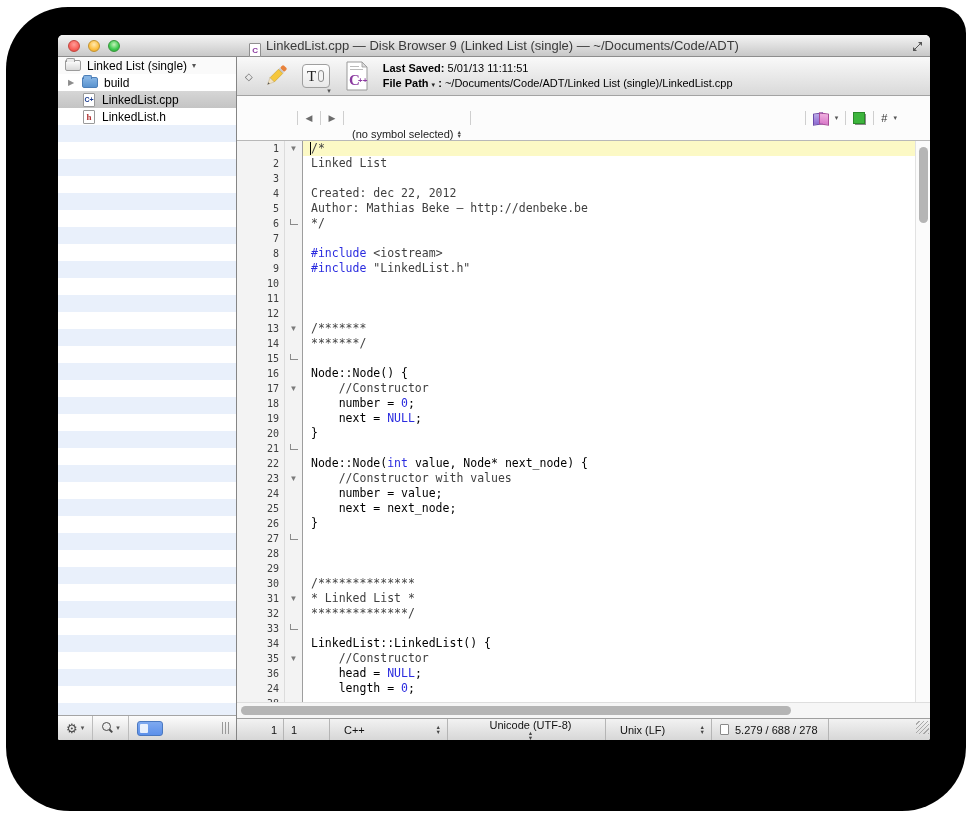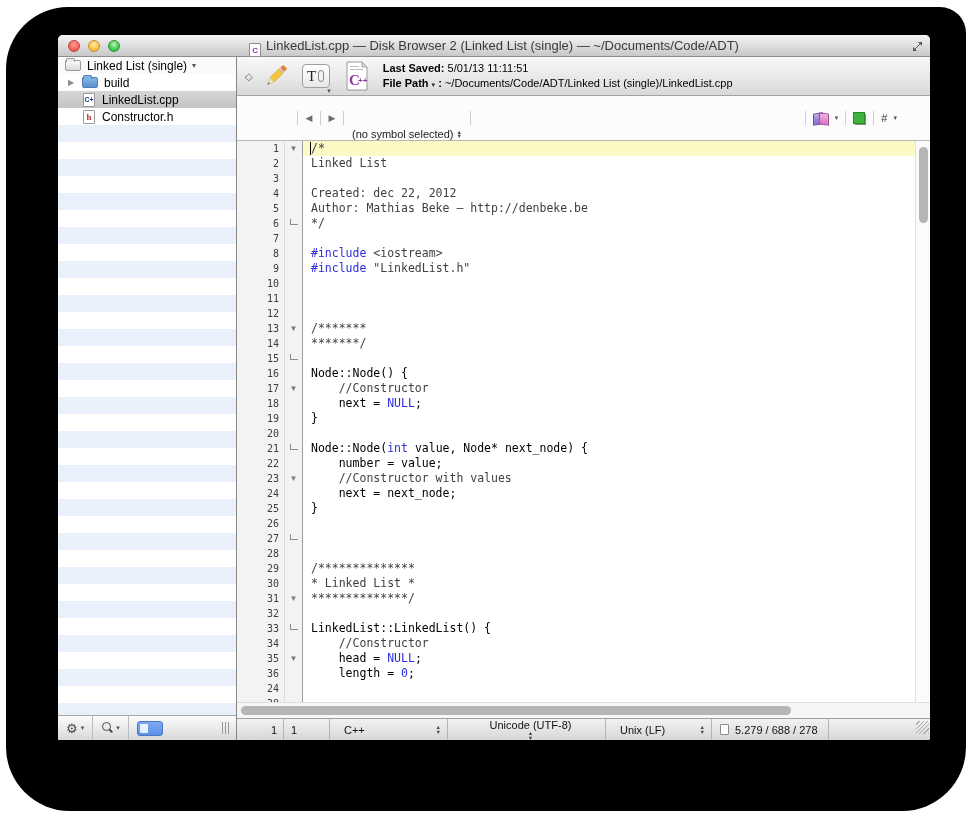--- a/index.html
+++ b/index.html
@@ -179,21 +179,21 @@
   <div class="shadow"></div>
 
   <div class="window">
 
     <div class="titlebar">
       <div class="lights">
         <span class="light red"></span>
         <span class="light yellow"></span>
         <span class="light green"></span>
       </div>
-      <div class="titletext"><span class="tdoc">C</span><span>LinkedList.cpp — Disk Browser 2 (Linked List (single) — ~/Documents/Code/ADT)</span></div>
+      <div class="titletext"><span class="tdoc">C</span><span>LinkedList.cpp — Disk Browser 9 (Linked List (single) — ~/Documents/Code/ADT)</span></div>
       <svg class="fsicon" viewBox="0 0 11 11">
         <path d="M1 10 L1 6 L5 10 Z" fill="#555"></path>
         <path d="M10 1 L10 5 L6 1 Z" fill="#555"></path>
         <path d="M2 9 L9 2" stroke="#555" stroke-width="1"></path>
       </svg>
     </div>
 
     <div class="main">
 
       <div class="sidebar">
@@ -208,21 +208,21 @@
           <span>build</span>
         </div>
         <div class="sb-row sb-item selected">
           <span class="indent"></span>
           <span class="fdoc cpp">C+</span>
           <span>LinkedList.cpp</span>
         </div>
         <div class="sb-row sb-item">
           <span class="indent"></span>
           <span class="fdoc h">h</span>
-          <span>Constructor.h</span>
+          <span>LinkedList.h</span>
         </div>
         <div class="stripes">
             <div class="stripe blue"></div>
             <div class="stripe"></div>
             <div class="stripe blue"></div>
             <div class="stripe"></div>
             <div class="stripe blue"></div>
             <div class="stripe"></div>
             <div class="stripe blue"></div>
             <div class="stripe"></div>
@@ -512,26 +512,27 @@
                 <div class="code-line"><span class="tok-preproc">#include</span><span class="tok-plain"> </span><span class="tok-string">&lt;iostream&gt;</span></div>
                 <div class="code-line"><span class="tok-preproc">#include</span><span class="tok-plain"> </span><span class="tok-string">"LinkedList.h"</span></div>
                 <div class="code-line"></div>
                 <div class="code-line"></div>
                 <div class="code-line"></div>
                 <div class="code-line"><span class="tok-comment">/*******</span></div>
                 <div class="code-line"><span class="tok-comment">*******/</span></div>
                 <div class="code-line"></div>
                 <div class="code-line"><span class="tok-plain">Node::Node() {</span></div>
                 <div class="code-line"><span class="tok-comment">    //Constructor</span></div>
+                <div class="code-line"><span class="tok-plain">    number = </span><span class="tok-keyword">0</span><span class="tok-plain">;</span></div>
                 <div class="code-line"><span class="tok-plain">    next = </span><span class="tok-keyword">NULL</span><span class="tok-plain">;</span></div>
                 <div class="code-line"><span class="tok-plain">}</span></div>
                 <div class="code-line"></div>
                 <div class="code-line"><span class="tok-plain">Node::Node(</span><span class="tok-keyword">int</span><span class="tok-plain"> value, Node* next_node) {</span></div>
+                <div class="code-line"><span class="tok-comment">    //Constructor with values</span></div>
                 <div class="code-line"><span class="tok-plain">    number = value;</span></div>
-                <div class="code-line"><span class="tok-comment">    //Constructor with values</span></div>
                 <div class="code-line"><span class="tok-plain">    next = next_node;</span></div>
                 <div class="code-line"><span class="tok-plain">}</span></div>
                 <div class="code-line"></div>
                 <div class="code-line"></div>
                 <div class="code-line"></div>
                 <div class="code-line"><span class="tok-comment">/**************</span></div>
                 <div class="code-line"><span class="tok-comment">* Linked List *</span></div>
                 <div class="code-line"><span class="tok-comment">**************/</span></div>
                 <div class="code-line"></div>
                 <div class="code-line"><span class="tok-plain">LinkedList::LinkedList() {</span></div>

